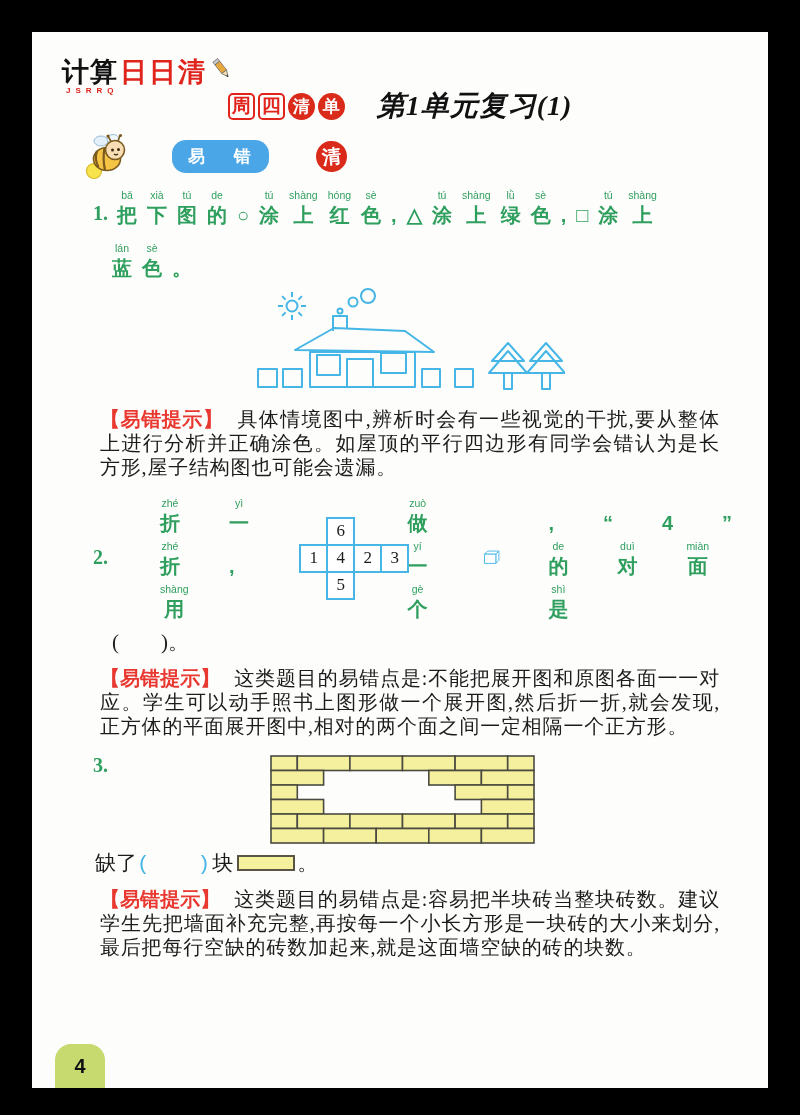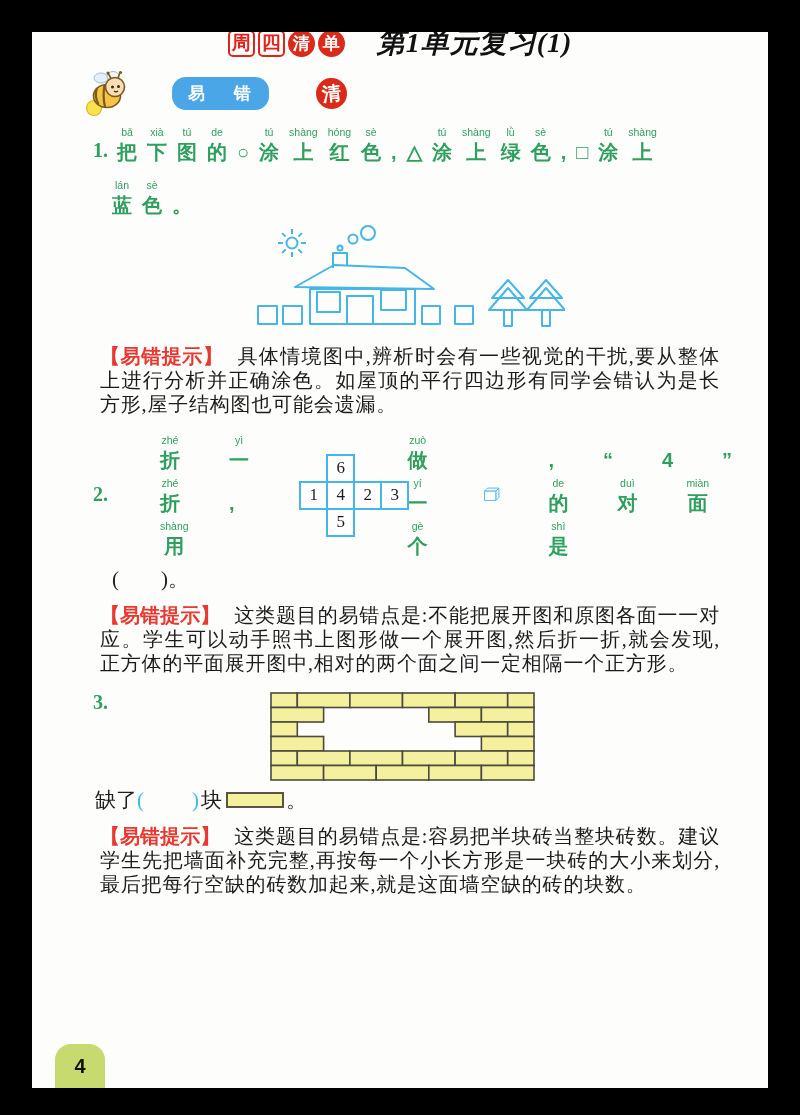--- a/index.html
+++ b/index.html
@@ -43,36 +43,51 @@
   .q2-row .q-num { padding-bottom:0; align-self:center; }
   .net { position:relative; width:108px; height:82px; margin:0 10px 0 8px; }
   .net-cell { position:absolute; width:29px; height:29px; border:2px solid #45b6e5; background:#fff;
     display:flex; align-items:center; justify-content:center; font-family:"Liberation Serif",serif; font-size:17px; color:#1c1c1c; }
   .cube { margin:0 4px 0 12px; }
   .q2-answer { margin:6px 0 0 80px; font-family:"Liberation Serif",serif; font-size:21px; color:#1c1c1c; }
 
   
   .q3-row { display:flex; align-items:flex-start; margin:16px 0 0 61px; }
   .wall-wrap { margin-left:152px; }
-  .q3-caption { margin:4px 0 0 63px; font-family:Liberation Serif, serif; font-size:21px; color:#1c1c1c; display:flex; align-items:center; }
+  .q3-caption { margin:4px 0 0 63px; font-family:Liberation Mono, monospace; font-size:21px; color:#1c1c1c; display:flex; align-items:center; }
   .blue-paren { color:#45b6e5; letter-spacing:2px; }
   .brick-swatch { display:inline-block; width:58px; height:16px; background:#f5f09e; border:2px solid #5a5444; margin:0 2px 0 4px; }
 
   
   .page-tab { position:absolute; left:23px; bottom:0; width:50px; height:44px; background:#c6da70; border-radius:16px 16px 0 0;
     display:flex; align-items:center; justify-content:center; font-weight:bold; font-size:20px; color:#111; }
 
   .scene-wrap { margin:6px 0 0 213px; }
   svg { display:block; }
 </style>
 </head>
 <body>
 
 <div class="page">
 
+  <div class="logo">
+    <div class="logo-main">
+      <span class="logo-black">计算</span>
+      <span class="logo-red">日日清</span>
+      <svg class="pencil" width="26" height="26" viewBox="0 0 26 26">
+        <g transform="rotate(-38 13 13)">
+          <rect x="10" y="2" width="6" height="3.5" fill="#c9c9c9" stroke="#666" stroke-width="0.7"></rect>
+          <rect x="10" y="5.5" width="6" height="11" fill="#e9a83c" stroke="#666" stroke-width="0.7"></rect>
+          <polygon points="10,16.5 16,16.5 13,23" fill="#f5dcae" stroke="#666" stroke-width="0.7"></polygon>
+          <polygon points="12,20.8 14,20.8 13,23" fill="#333"></polygon>
+        </g>
+      </svg>
+    </div>
+    <div class="logo-sub">JSRRQ</div>
+  </div>
 
   <div class="title-row">
     <span class="stamp outline">周</span>
     <span class="stamp outline">四</span>
     <span class="stamp filled">清</span>
     <span class="stamp filled">单</span>
     <span class="main-title">第1单元复习(1)</span>
   </div>
 
   <div class="badge-row">

